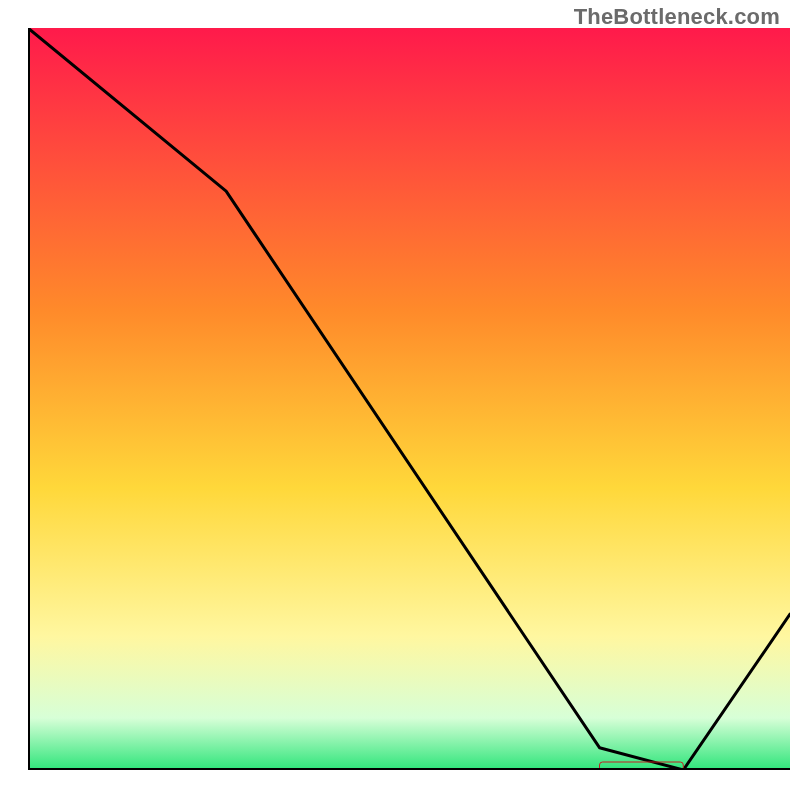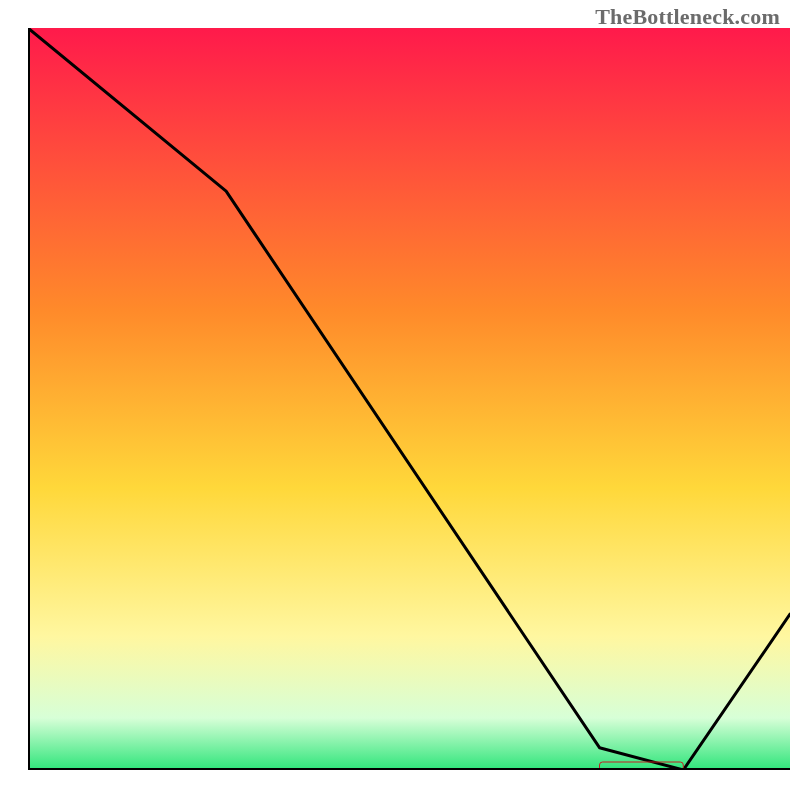--- a/index.html
+++ b/index.html
@@ -8,21 +8,20 @@
     width: 800px;
     height: 800px;
     background: #ffffff;
     font-family: Arial, Helvetica, sans-serif;
     overflow: hidden;
   }
   .stage {
     position: relative;
     width: 794px;
     height: 800px;
-    font-family: Liberation Serif, serif;
   }
   .watermark {
     position: absolute;
     top: 4px;
     right: 14px;
     font-size: 22px;
     font-weight: 600;
     color: #6b6b6b;
     letter-spacing: 0.2px;
     user-select: none;

